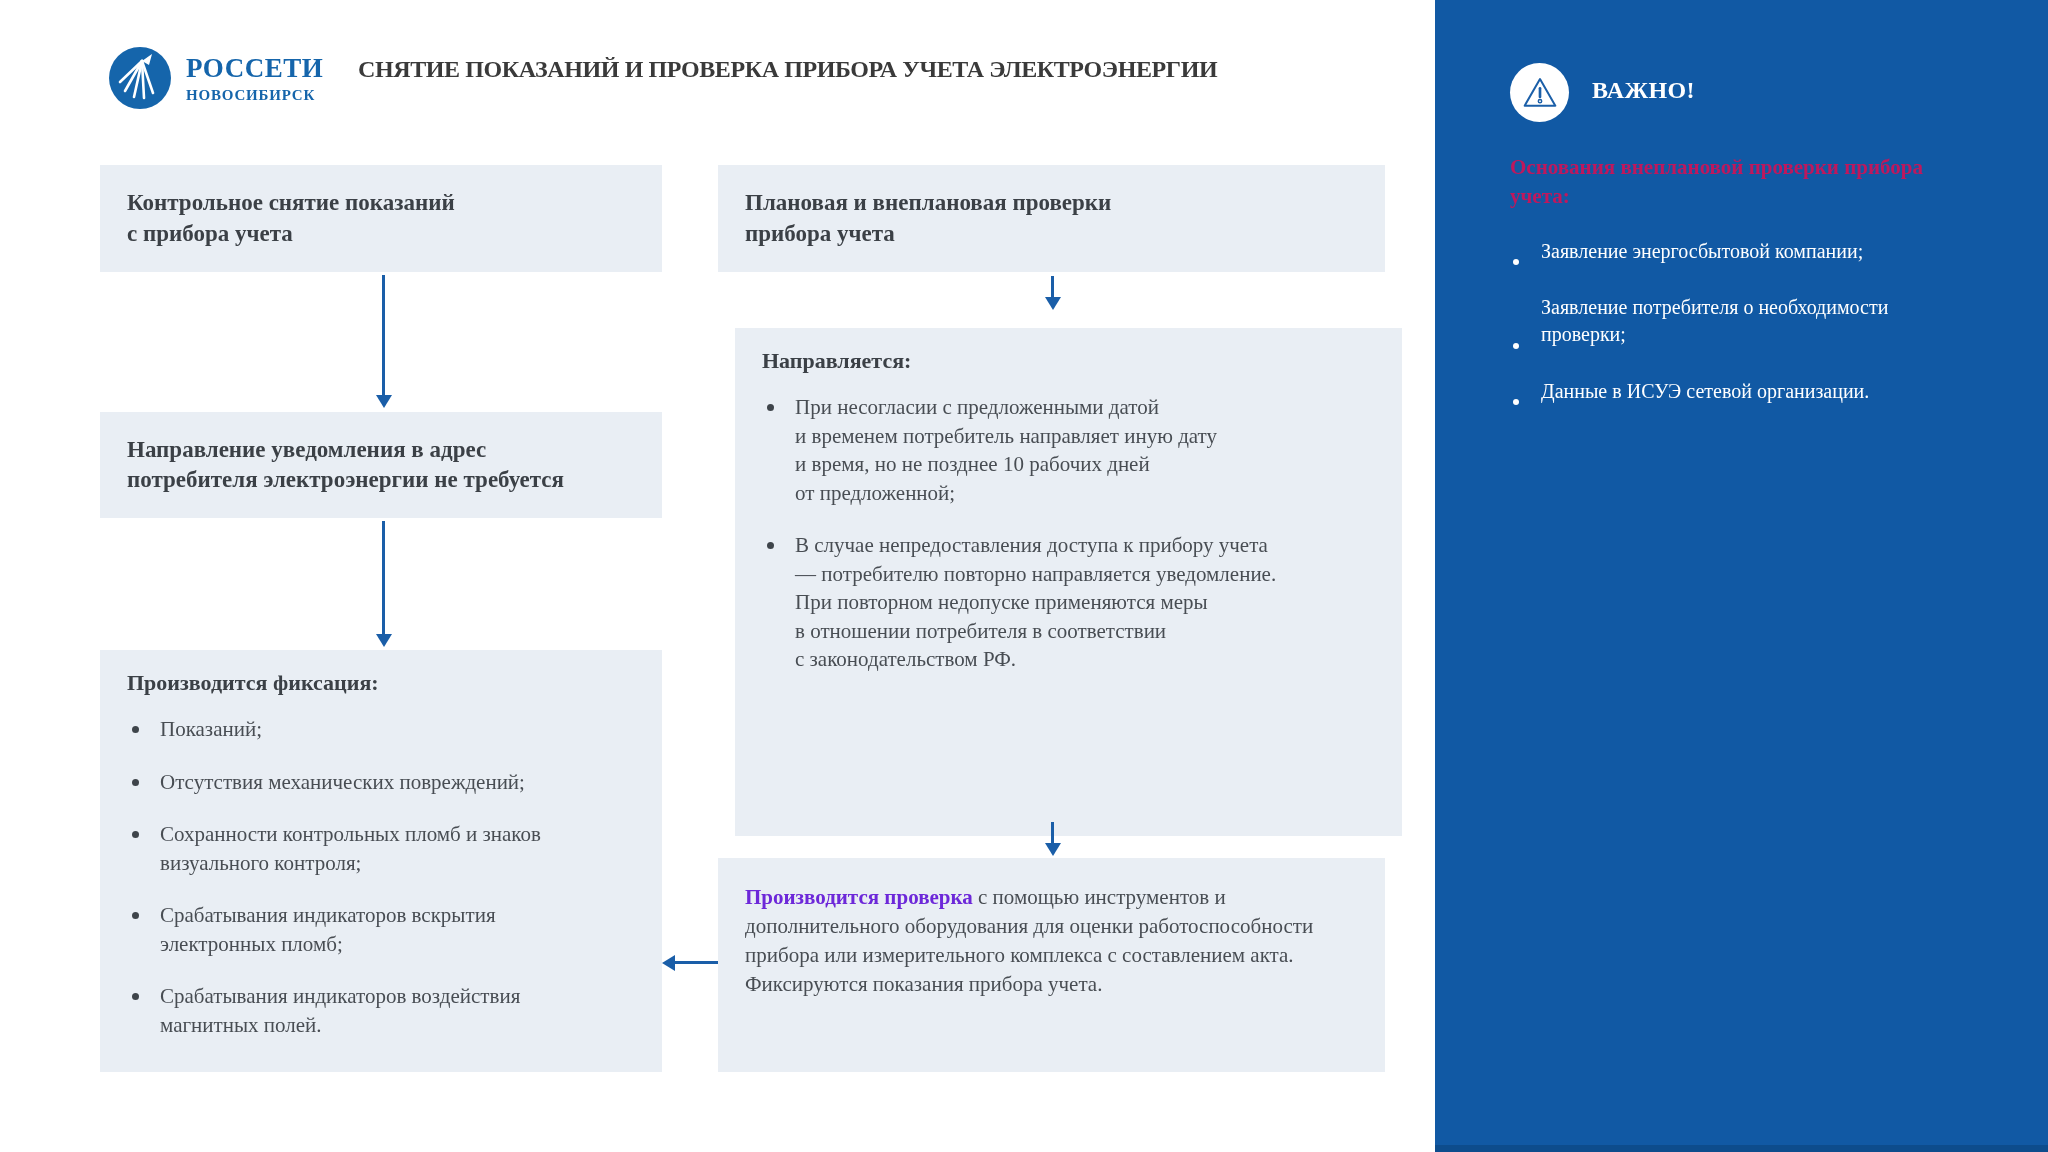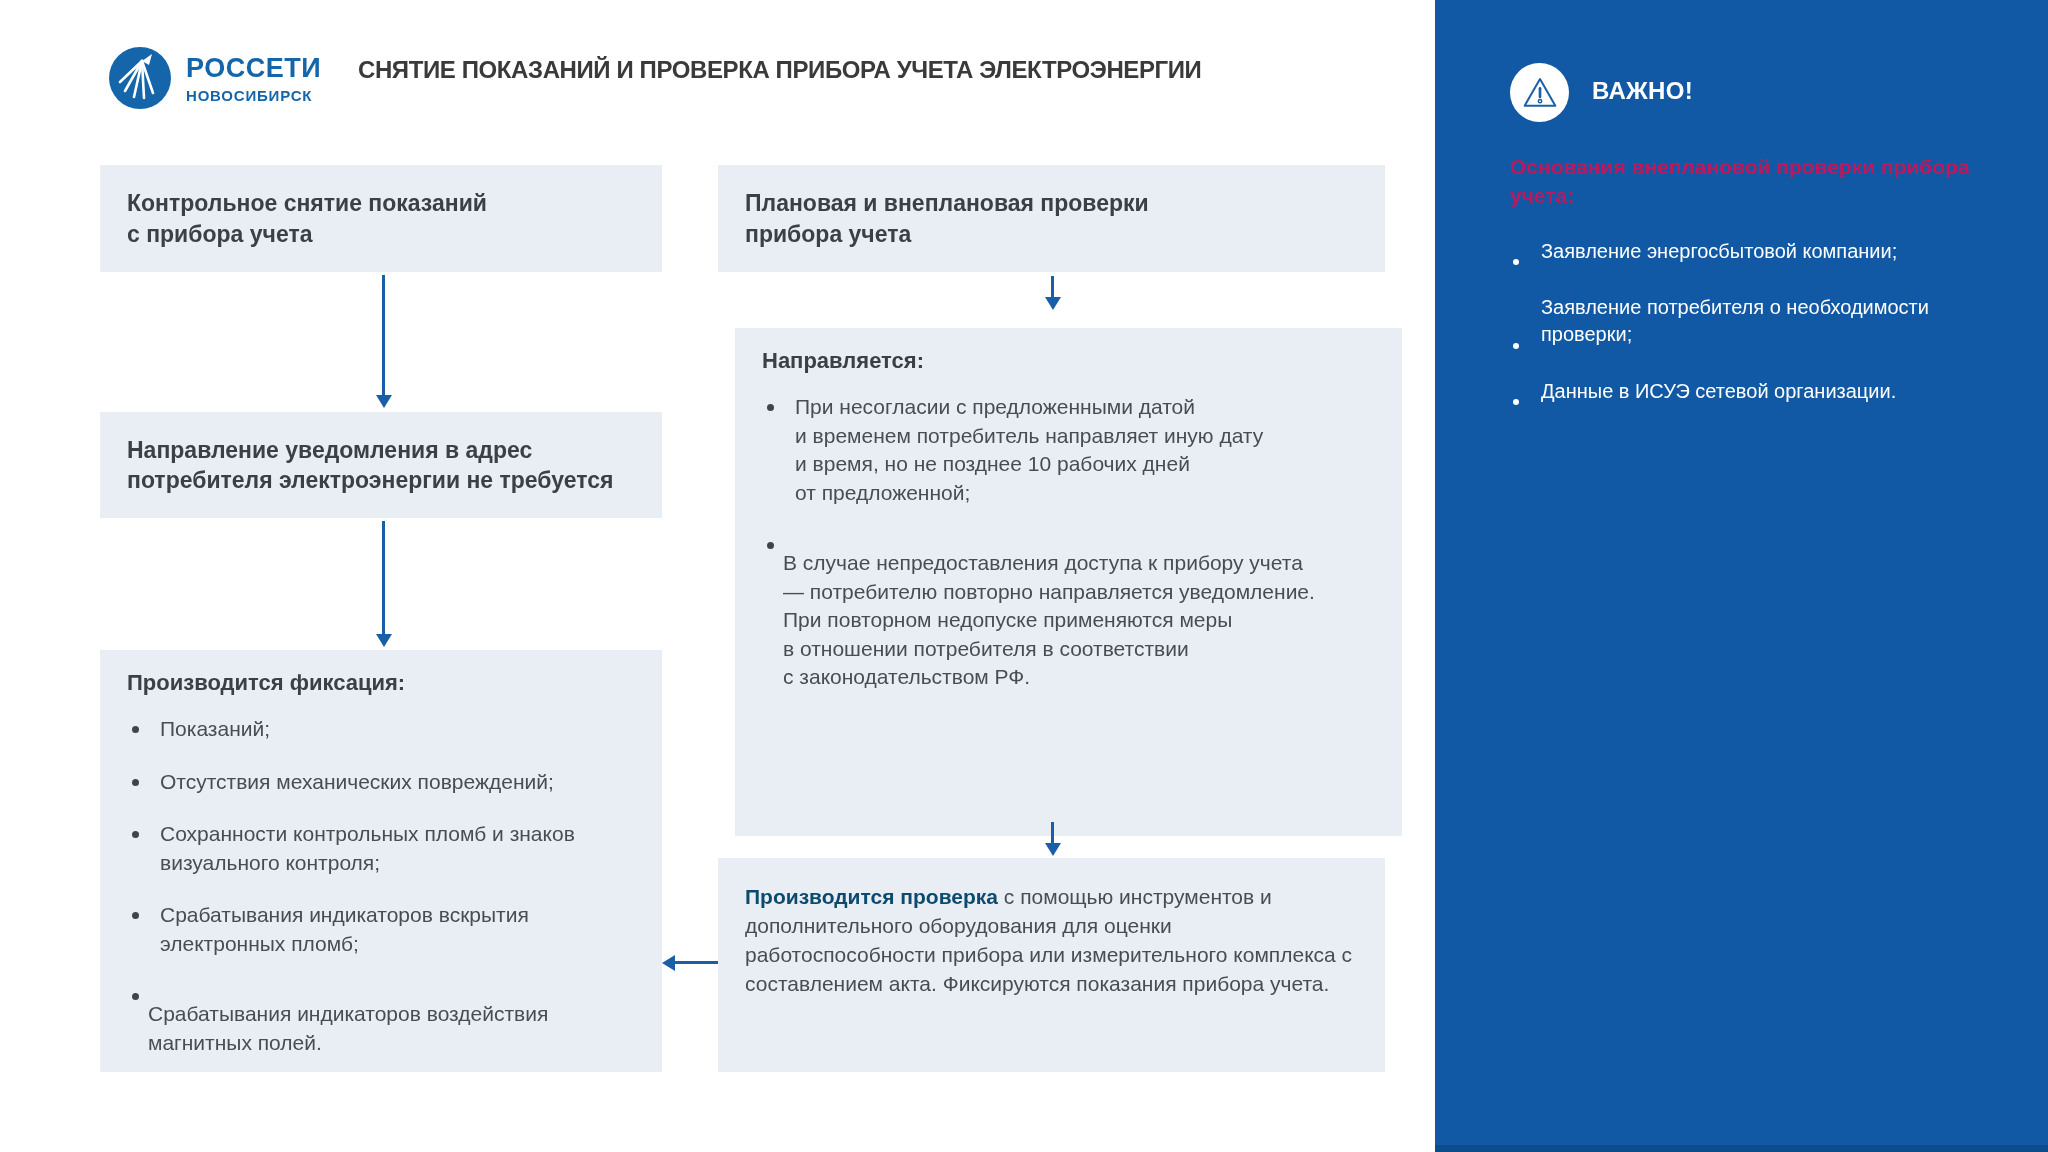--- a/index.html
+++ b/index.html
@@ -1,44 +1,44 @@
 <!DOCTYPE html>
 <html><head>
 <meta charset="utf-8">
 <style>
   * { margin:0; padding:0; box-sizing:border-box; }
   html,body { width:2048px; height:1152px; }
   body { font-family:"Liberation Sans", sans-serif; background:#ffffff; position:relative; overflow:hidden; }
 
-  .stage { position:absolute; inset:0; width:2048px; height:1152px; }
+  .stage { position:absolute; inset:0; width:2048px; height:1152px;font-family:Liberation Serif, serif; }
 
   
   .logo { position:absolute; left:108px; top:46px; display:flex; align-items:center; }
   .logo-circle { width:64px; height:64px; }
   .brand-text { margin-left:14px; color:#1565ab; }
   .brand-name { font-size:27px; font-weight:bold; letter-spacing:0.5px; }
   .brand-region { font-size:15px; font-weight:bold; letter-spacing:0.8px; margin-top:3px; }
   .page-title { position:absolute; left:358px; top:56px; font-size:24px; font-weight:bold;
                 color:#3a3a3a; letter-spacing:-0.4px; white-space:nowrap; }
 
   
   .box { position:absolute; background:#e9eef4; color:#3d4349; }
   .box-title { font-size:23px; font-weight:bold; line-height:1.32; white-space:pre-line; color:#3b4046; }
   .box-center { display:flex; align-items:center; padding:0 30px 0 27px; }
   .box-body { padding:20px 28px 18px 27px; }
   .box-heading { font-size:22px; font-weight:bold; color:#3b4046; margin-bottom:19px; }
 
   .blist { list-style:none; }
   .blist li { display:flex; align-items:flex-start; margin-bottom:24px; }
-  .blist li:last-child { margin-bottom:0;flex-direction:column; }
+  .blist li:last-child { margin-bottom:0; }
   .dot { flex:0 0 7px; width:7px; height:7px; border-radius:50%; background:#3e444a; margin:11px 0 0 5px; }
   .btext { margin-left:21px; font-size:21px; line-height:1.36; color:#484d53; white-space:pre-line; }
 
   .mixed-text { font-size:21px; line-height:1.38; color:#484d53; }
-  .mixed-text b { color:#0c4a6e; }
+  .mixed-text b { color:#6d28d9; }
 
   
   .v-arrow { position:absolute; width:17px; display:flex; flex-direction:column; align-items:center; }
   .v-arrow .shaft { width:3px; flex:1 1 auto; background:#1a5ea8; }
   .v-arrow .head { width:0; height:0; border-left:8px solid transparent; border-right:8px solid transparent; border-top:13px solid #1a5ea8; }
   .h-arrow { position:absolute; height:17px; display:flex; flex-direction:row; align-items:center; }
   .h-arrow .head { width:0; height:0; border-top:8px solid transparent; border-bottom:8px solid transparent; border-right:13px solid #1a5ea8; }
   .h-arrow .shaft { height:3px; flex:1 1 auto; background:#1a5ea8; }
 
   

